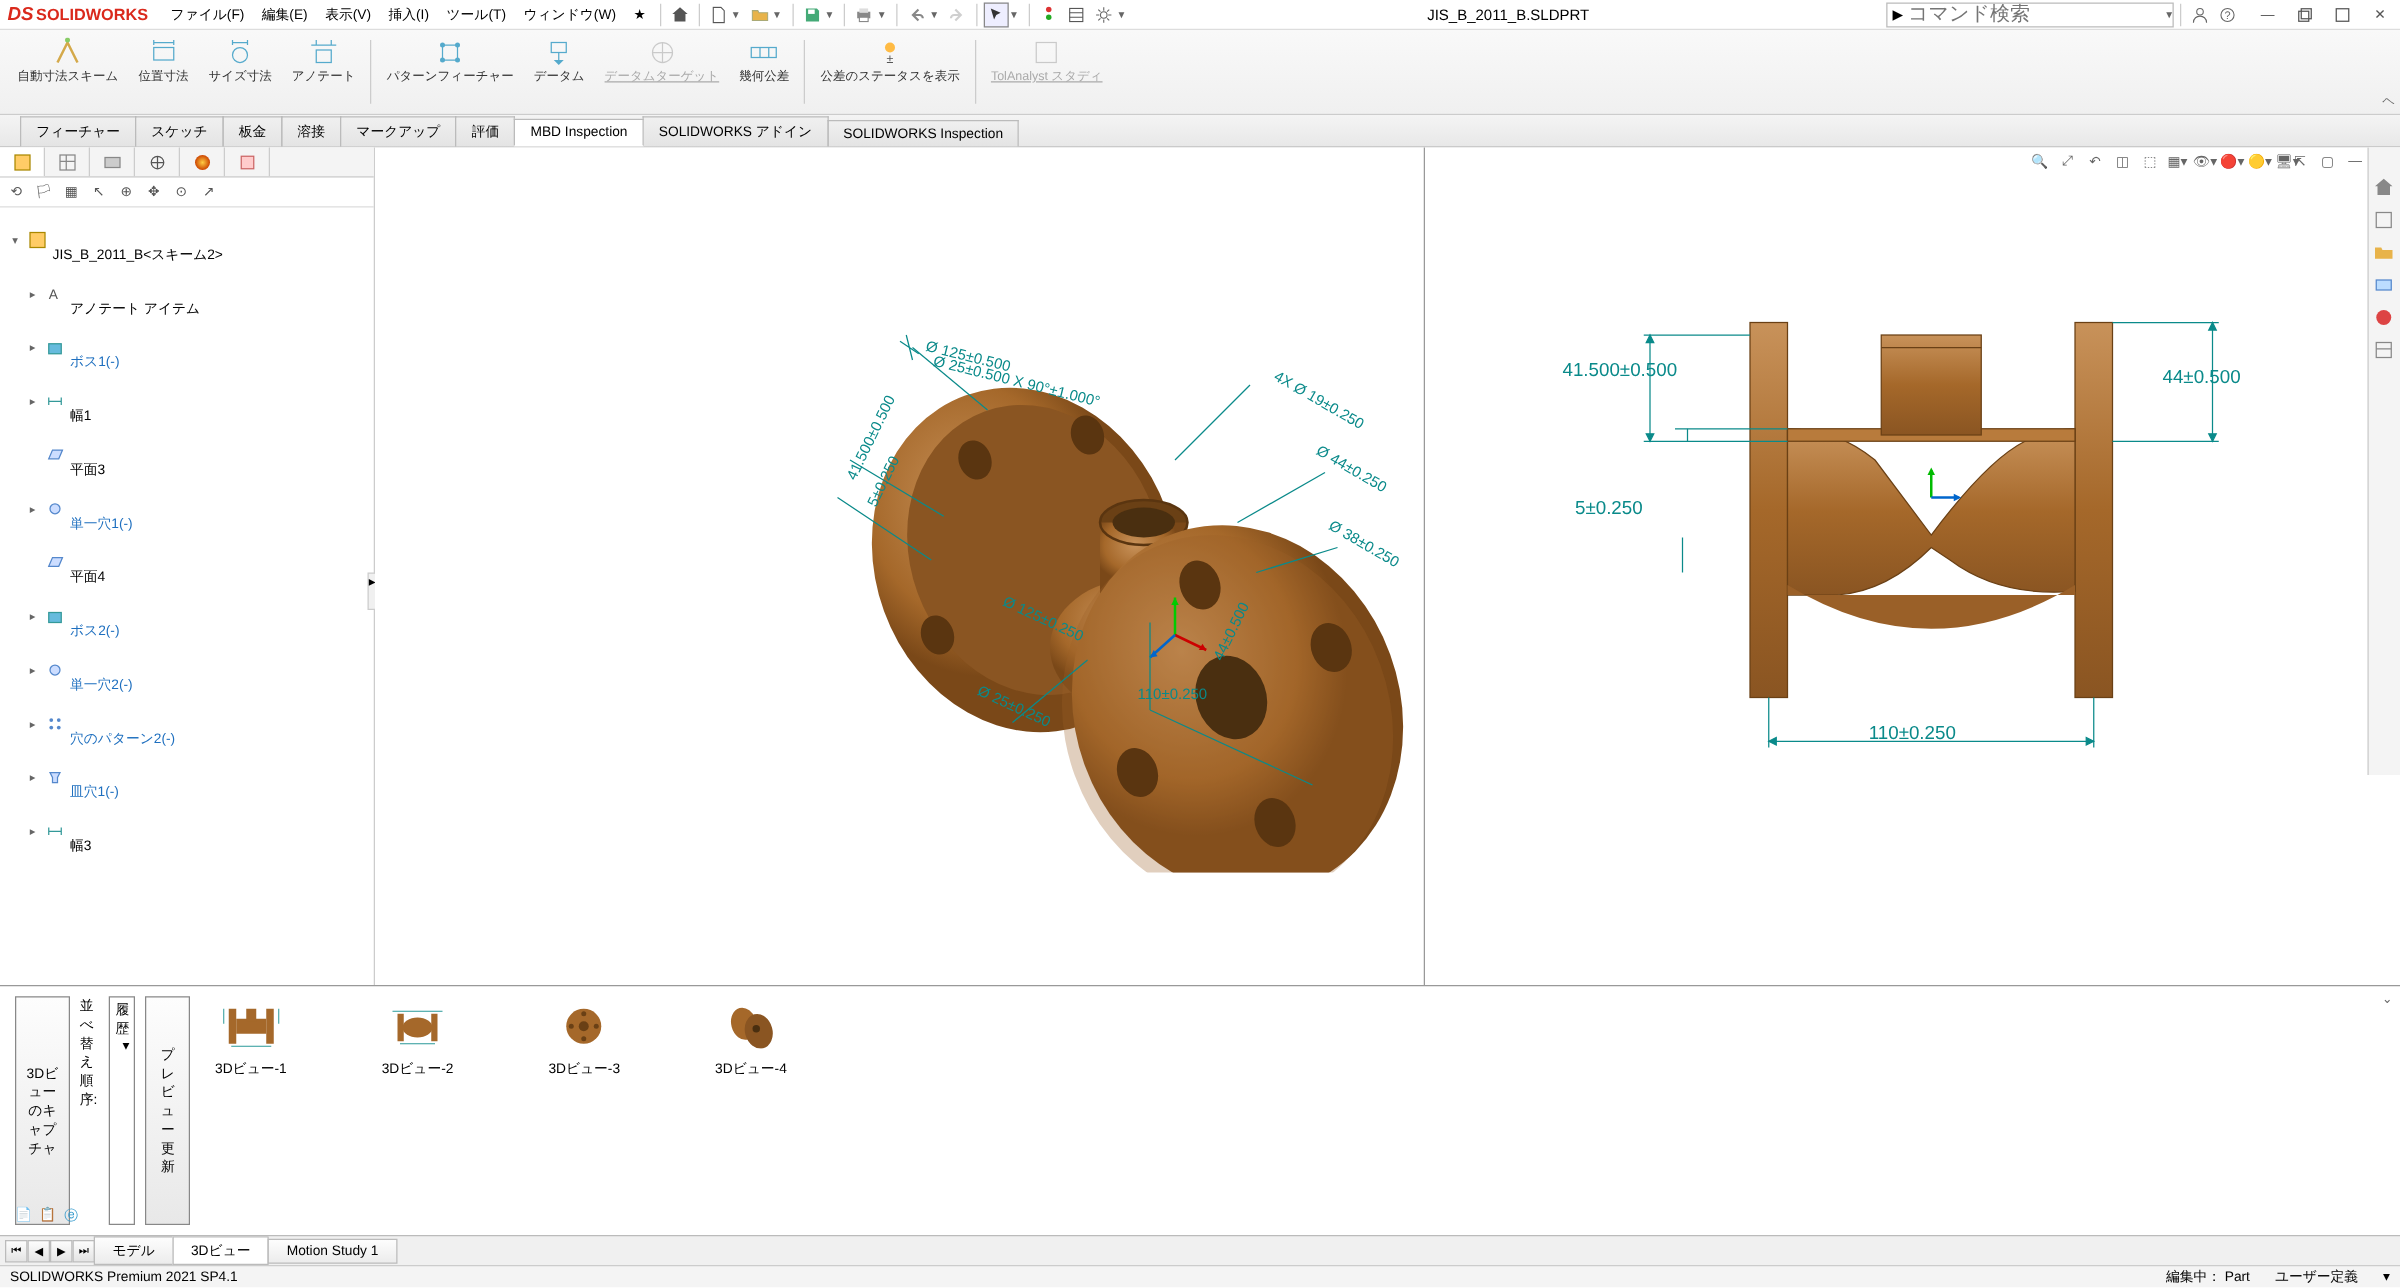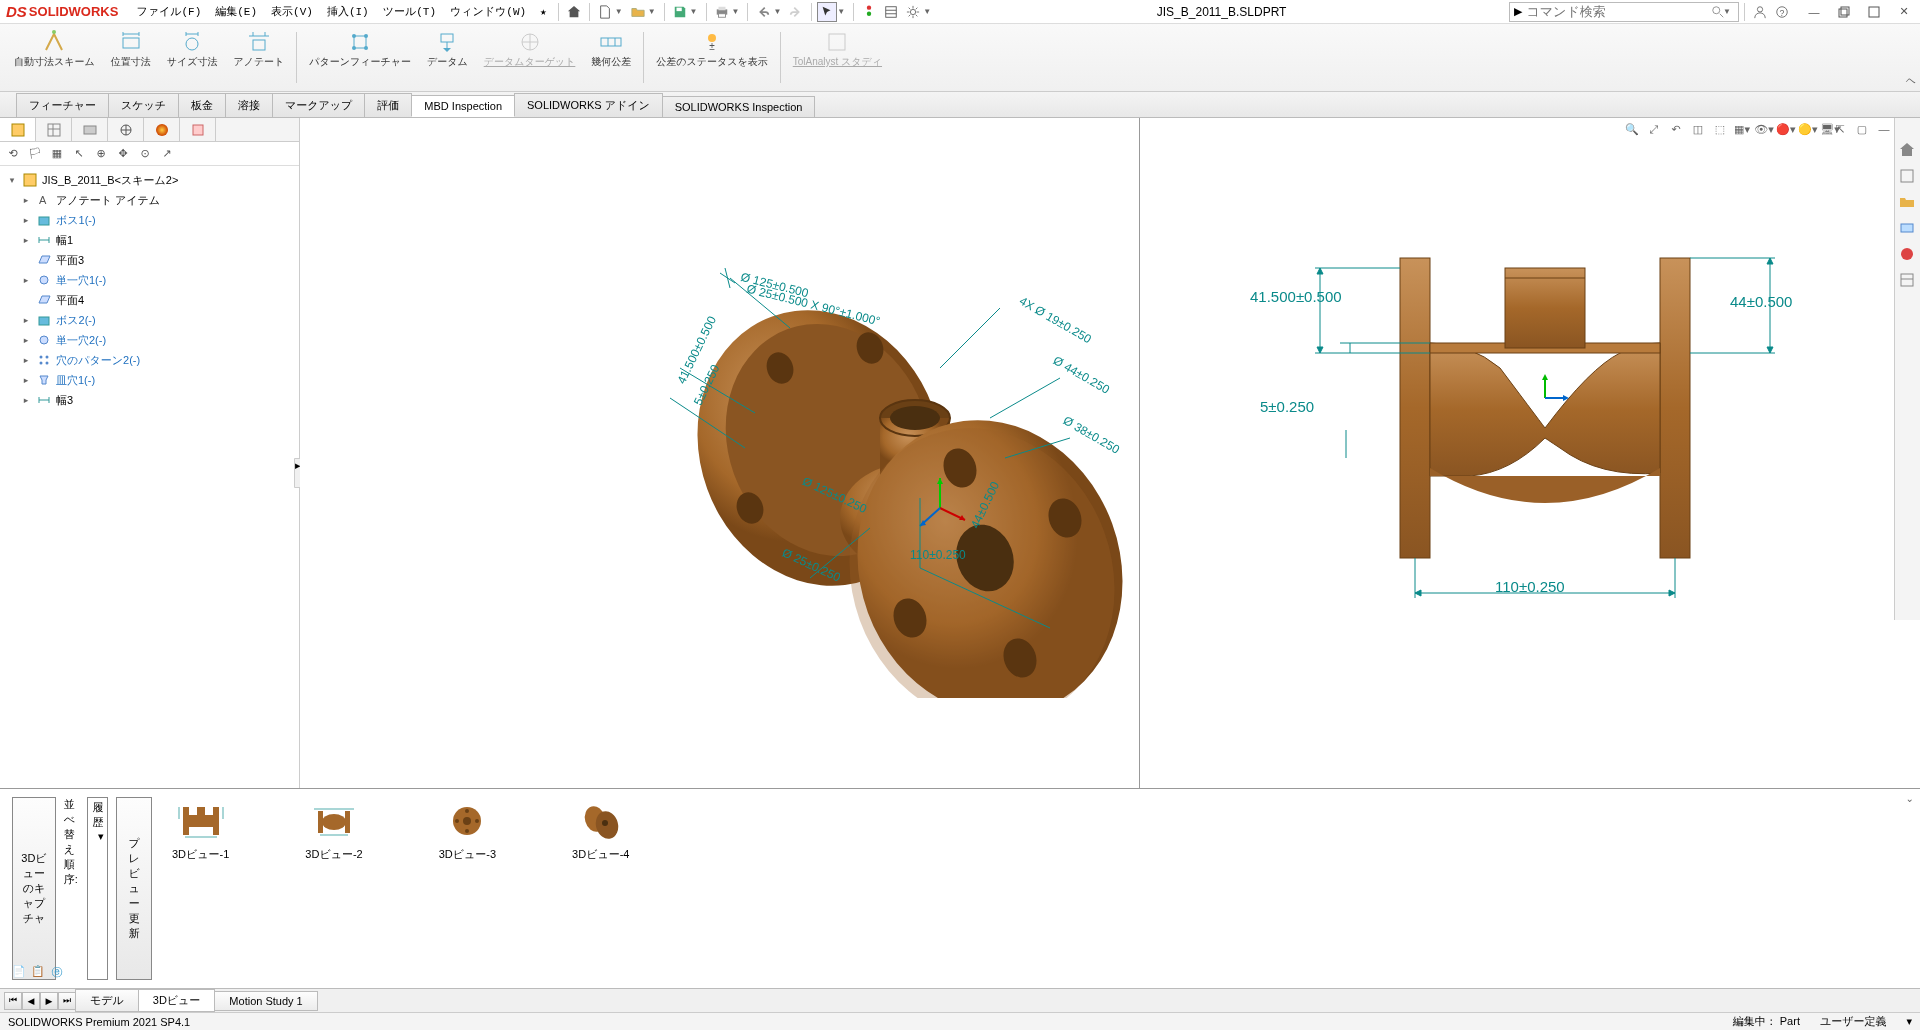--- a/index.html
+++ b/index.html
@@ -2,28 +2,28 @@
 <html><head>
 <meta charset="utf-8">
 <style>
 * { margin:0; padding:0; box-sizing:border-box; font-family:"Meiryo UI","Yu Gothic UI",sans-serif; }
 body { font-size:11px; background:#fff; overflow:hidden; width:1920px; height:1030px; position:relative; }
 
 
 .menubar { height:24px; display:flex; align-items:center; background:#fff; border-bottom:1px solid #ddd; padding:0 6px; gap:2px; }
 .logo { color:#da291c; font-weight:bold; font-size:13px; display:flex; align-items:center; gap:2px; margin-right:10px; }
 .logo-ds { font-style:italic; font-size:15px; }
-.menu-item { padding:2px 6px; cursor:pointer;font-family:Liberation Mono, monospace; }
+.menu-item { padding:2px 6px; cursor:pointer; }
 .tb-sep { width:1px; height:18px; background:#ccc; margin:0 3px; }
 .tb-ico { width:20px; height:20px; display:inline-flex; align-items:center; justify-content:center; cursor:pointer; color:#555; }
 .tb-ico svg { width:14px; height:14px; }
 .tb-drop { font-size:8px; color:#666; margin-left:-2px; margin-right:3px; }
 .doc-title { margin:0 30px; font-size:12px; }
 .search-box { display:flex; align-items:center; border:1px solid #bbb; height:20px; width:230px; padding:0 4px; }
-.search-box input { border:none; outline:none; flex:1; font-size:13px; background:transparent; }
+.search-box input { border:none; outline:none; flex:1; font-size:16px; background:transparent; }
 .search-ico { width:14px; height:14px; color:#888; }
 .win-btns { display:flex; gap:10px; margin-left:10px; }
 .win-btn { width:20px; height:18px; display:flex; align-items:center; justify-content:center; cursor:pointer; color:#555; }
 
 
 .ribbon { height:68px; background:linear-gradient(#f9f9f9,#f0f0f0); border-bottom:1px solid #ccc; display:flex; padding:4px 8px; gap:4px; }
 .rib-btn { display:flex; flex-direction:column; align-items:center; justify-content:flex-start; padding:2px 6px; min-width:48px; cursor:pointer; text-align:center; font-size:10px; line-height:1.2; color:#333; }
 .rib-btn .ico { width:24px; height:24px; margin-bottom:2px; display:flex; align-items:center; justify-content:center; }
 .rib-btn.disabled { color:#aaa;text-decoration:underline; }
 .rib-sep { width:1px; background:#ccc; margin:4px 2px; }
@@ -39,21 +39,21 @@
 .left-pane { width:300px; border-right:1px solid #ccc; display:flex; flex-direction:column; background:#fff; }
 .fm-tabs { height:24px; display:flex; background:#f4f4f4; border-bottom:1px solid #ccc; }
 .fm-tab { width:36px; display:flex; align-items:center; justify-content:center; border-right:1px solid #ccc; cursor:pointer; }
 .fm-tab.active { background:#fff; }
 .fm-toolbar { height:24px; display:flex; align-items:center; gap:4px; padding:0 4px; border-bottom:1px solid #ddd; }
 .fm-tool { width:18px; height:18px; cursor:pointer; display:flex; align-items:center; justify-content:center; color:#555; }
 .tree { flex:1; overflow:auto; padding:4px 2px; }
 .tree-node { display:flex; align-items:center; padding:2px 4px; gap:4px; cursor:pointer; }
 .tree-exp { width:12px; font-size:9px; color:#666; text-align:center; }
 .tree-ico { width:16px; height:16px; display:flex; align-items:center; justify-content:center; }
-.tree-label { font-size:11px; }
+.tree-label { font-size:11px;margin-top:24px; }
 .indent-1 { padding-left:18px; }
 
 
 .viewports { flex:1; display:flex; position:relative; }
 .vp { position:relative; background:#fff; }
 .vp-left { flex:1; border-right:1px solid #999; }
 .vp-right { width:780px; }
 .vp-toolbar { position:absolute; top:2px; right:6px; display:flex; gap:2px; }
 .vp-tool { width:20px; height:18px; cursor:pointer; color:#666; display:flex; align-items:center; justify-content:center; }
 .vp-winbtns { position:absolute; top:2px; right:4px; display:flex; gap:2px; }

